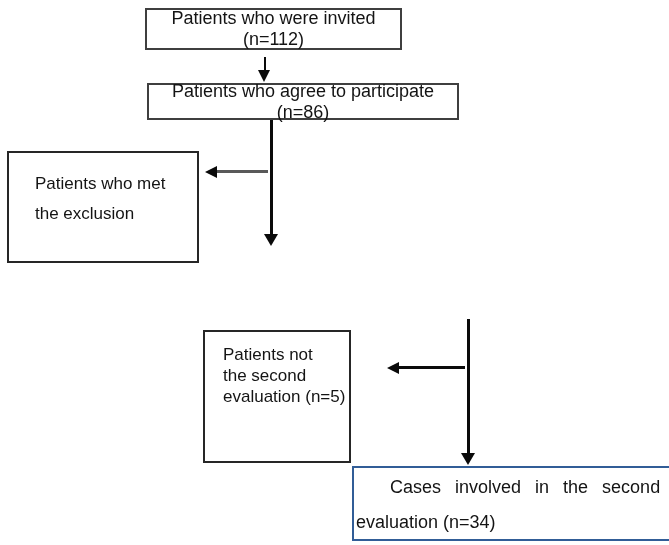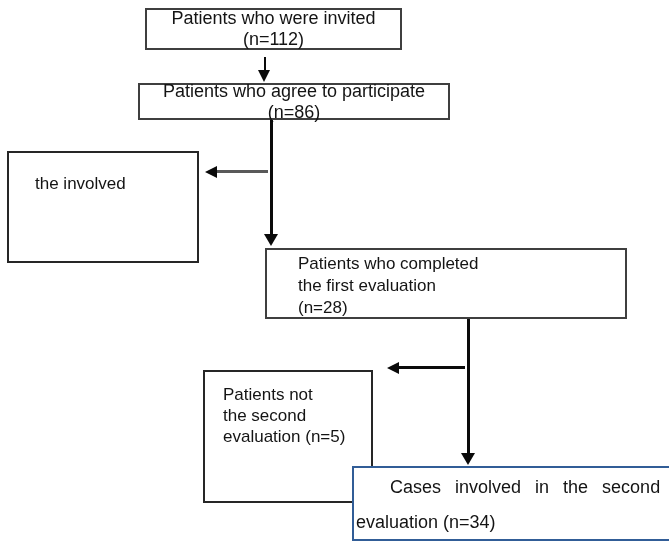--- a/index.html
+++ b/index.html
@@ -17,27 +17,27 @@
     box-sizing:border-box;
   }
   .serif{font-family:Liberation Sans, sans-serif;}
   .sans{font-family:Liberation Sans, sans-serif;}
   .center-text{
     display:flex;align-items:center;justify-content:center;
     text-align:center;
   }
   
   #box-invited{left:145px;top:8px;width:257px;height:42px;border:2px solid #3f3f3f;font-size:18px;}
-  #box-agreed{left:138px;top:83px;width:312px;height:37px;border:2px solid #3f3f3f;font-size:18px;}
+  #box-agreed{left:147px;top:83px;width:312px;height:37px;border:2px solid #3f3f3f;font-size:18px;}
   #box-exclusion{left:7px;top:151px;width:192px;height:112px;border:2px solid #262626;
     padding:16px 0 0 26px;font-size:17px;line-height:30px;}
   #box-completed{left:265px;top:248px;width:362px;height:71px;border:2px solid #3f3f3f;
     padding:3px 0 0 31px;font-size:17px;line-height:22px;}
-  #box-notpart{left:203px;top:330px;width:170px;height:133px;border:2px solid #262626;
-    padding:12px 0 0 18px;font-size:17px;line-height:21px;margin-top:40px;}
+  #box-notpart{left:203px;top:330px;width:148px;height:133px;border:2px solid #262626;
+    padding:12px 0 0 18px;font-size:17px;line-height:21px;}
   #box-cases{left:352px;top:466px;width:326px;height:75px;border:2px solid #315d97;
     padding:2px 4px 0 2px;font-size:18px;line-height:35px;}
   #box-cases .indent-justify{padding-left:34px;word-spacing:9px;white-space:nowrap;}
   
   .shaft-v{position:absolute;background:#0a0a0a;}
   .shaft-h{position:absolute;background:#0a0a0a;}
   .shaft-gray{background:#595959;}
   .head-down{position:absolute;width:0;height:0;
     border-left:7px solid transparent;border-right:7px solid transparent;
     border-top:12px solid #0a0a0a;}
@@ -82,28 +82,24 @@
     <div class="shaft-v"></div>
     <div class="head-down"></div>
   </div>
 
   <div id="arrowC">
     <div class="shaft-h shaft-gray"></div>
     <div class="head-left"></div>
   </div>
 
   <div class="box serif" id="box-exclusion">
-    <div>the involved</div>
+    <div>Patients who met</div>
+    <div>the exclusion</div>
   </div>
 
-  <div class="box serif" id="box-completed">
-    <div>Patients who completed</div>
-    <div>the first evaluation</div>
-    <div>(n=28)</div>
-  </div>
 
   <div id="arrowD">
     <div class="shaft-v"></div>
     <div class="head-down"></div>
   </div>
 
   <div id="arrowE">
     <div class="shaft-h"></div>
     <div class="head-left"></div>
   </div>

